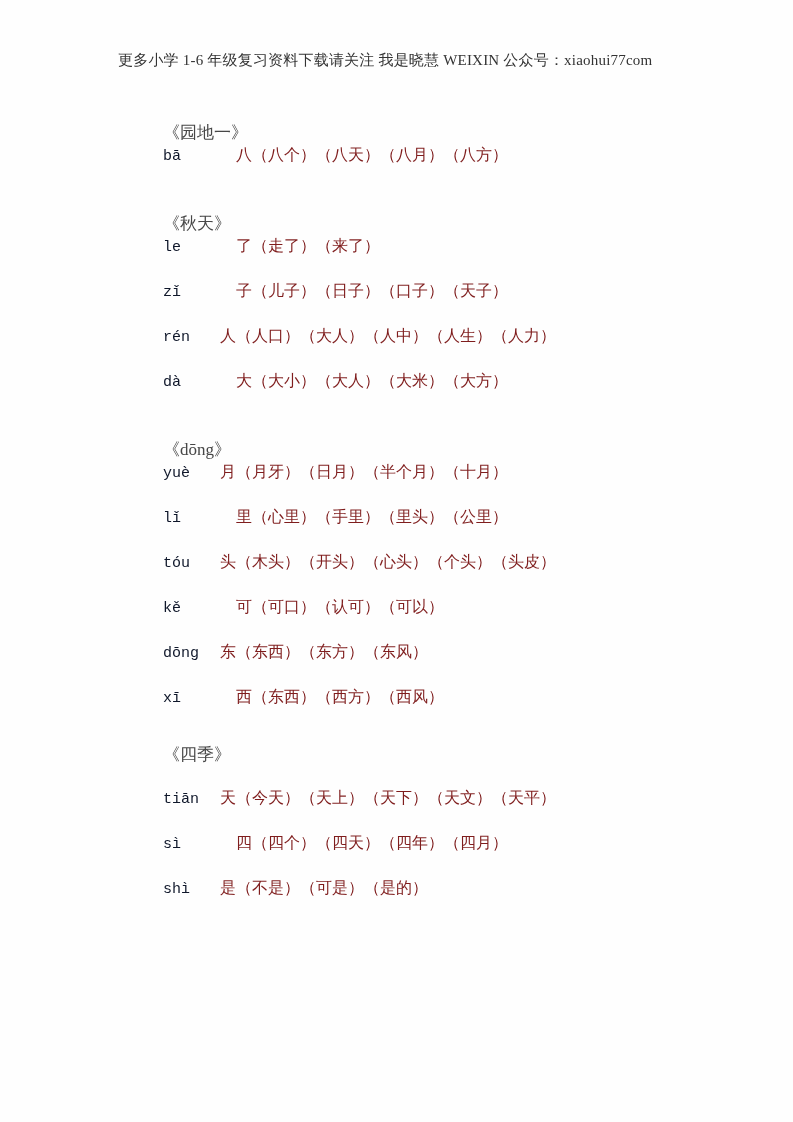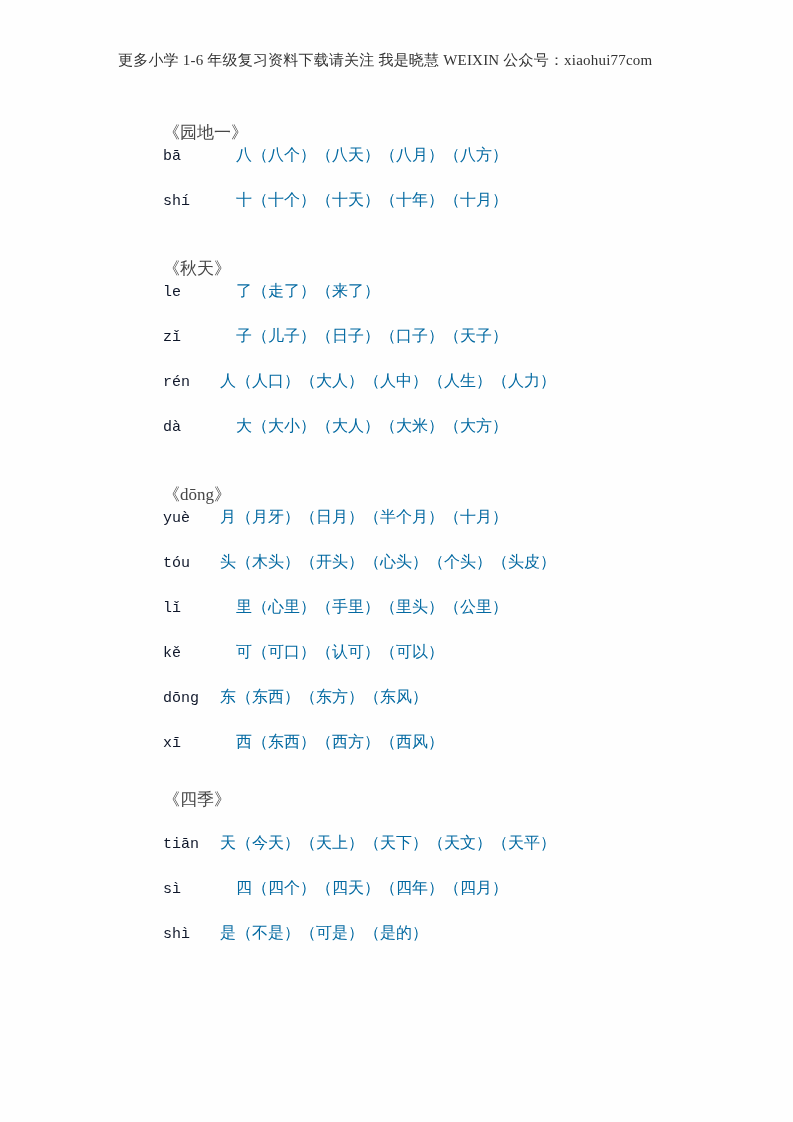--- a/index.html
+++ b/index.html
@@ -53,38 +53,34 @@
   .section.gap-after-title .section-title + .word-row { margin-top: 21px; }
   .pinyin {
     font-family: "Liberation Mono", "DejaVu Sans Mono", monospace;
     font-size: 15px;
     min-width: 57px;
     flex: 0 0 auto;
     color: #0f172a;
   }
   .row-text {
     font-size: 16px;
-    color: #0369a1;
+    color: #7f1d1d;
   }
 </style>
 </head>
 <body>
 
 <div class="page">
   <div class="header-line">更多小学 1-6 年级复习资料下载请关注 我是晓慧 WEIXIN 公众号：xiaohui77com</div>
   <main class="doc-body" id="doc-sections">
       <section class="section">
         <div class="section-title">《园地一》</div>
         <div class="word-row">
           <span class="pinyin">bā</span>
           <span class="row-text">　八（八个）（八天）（八月）（八方）</span>
-        </div>
-        <div class="word-row">
-          <span class="pinyin">shí</span>
-          <span class="row-text">　十（十个）（十天）（十年）（十月）</span>
         </div>
       </section>
       <section class="section">
         <div class="section-title">《秋天》</div>
         <div class="word-row">
           <span class="pinyin">le</span>
           <span class="row-text">　了（走了）（来了）</span>
         </div>
         <div class="word-row">
           <span class="pinyin">zǐ</span>
@@ -99,26 +95,26 @@
           <span class="row-text">　大（大小）（大人）（大米）（大方）</span>
         </div>
       </section>
       <section class="section">
         <div class="section-title">《dōng》</div>
         <div class="word-row">
           <span class="pinyin">yuè</span>
           <span class="row-text">月（月牙）（日月）（半个月）（十月）</span>
         </div>
         <div class="word-row">
+          <span class="pinyin">lǐ</span>
+          <span class="row-text">　里（心里）（手里）（里头）（公里）</span>
+        </div>
+        <div class="word-row">
           <span class="pinyin">tóu</span>
           <span class="row-text">头（木头）（开头）（心头）（个头）（头皮）</span>
-        </div>
-        <div class="word-row">
-          <span class="pinyin">lǐ</span>
-          <span class="row-text">　里（心里）（手里）（里头）（公里）</span>
         </div>
       </section>
       <section class="section gap-after-title">
         <div class="word-row">
           <span class="pinyin">kě</span>
           <span class="row-text">　可（可口）（认可）（可以）</span>
         </div>
         <div class="word-row">
           <span class="pinyin">dōng</span>
           <span class="row-text">东（东西）（东方）（东风）</span>

